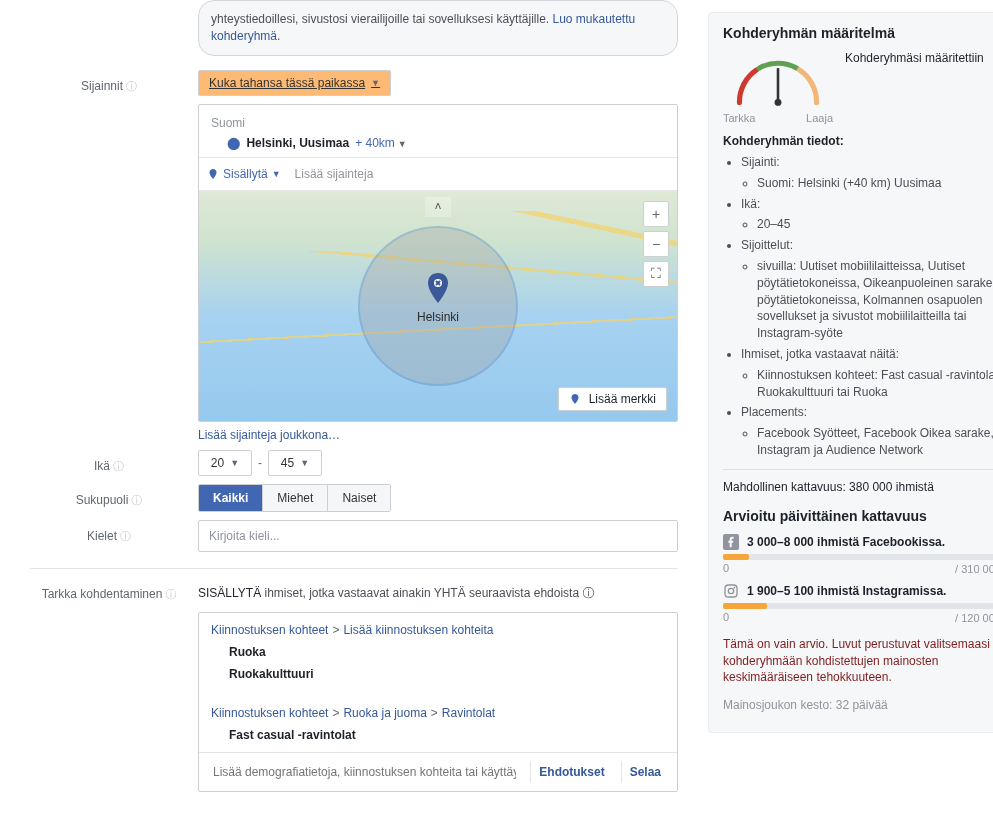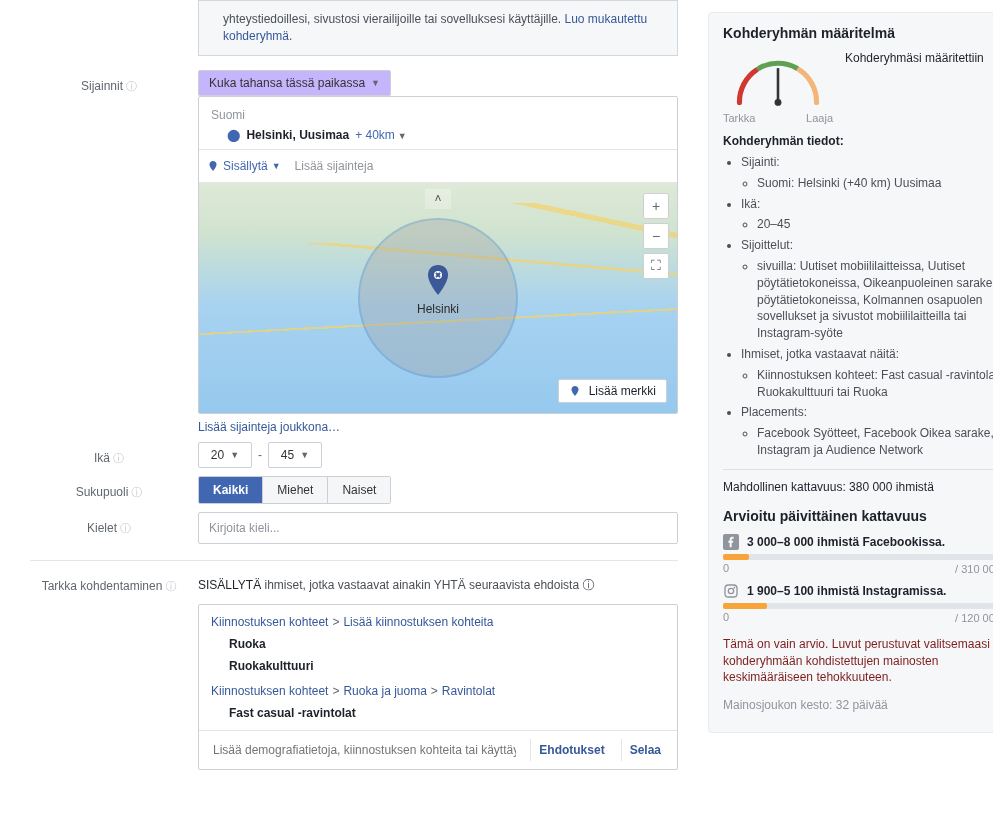--- a/index.html
+++ b/index.html
@@ -40,41 +40,41 @@
     padding-right: 10px;
     padding-top: 9px;
     color: #606770;
   }
   .label-cell .info-ic { color:#c4c9d0; margin-left:3px; font-size:11px; }
   .ctrl-cell { flex:1; }
 
   .info-box {
     border:1px solid #d3d7dc;
     background:#f6f7f9;
-    border-radius:0;
-    padding:10px 24px;
+    border-radius:16px;
+    padding:10px 12px;
     color:#4b4f56;
     line-height:1.4;
     margin-left:168px;
     margin-bottom:14px;
   }
   .info-box a { color:#365899; text-decoration:none; }
 
   .dd {
     display:inline-flex;
     align-items:center;
     border:1px solid #ccd0d5;
     background:#f5f6f7;
     border-radius:2px;
     padding:5px 10px;
     cursor:pointer;
     font-size:12px;
     color:#333;
   }
-  .dd.btn { background:#c4b5fd; }
+  .dd.btn { background:#fdba74;text-decoration:underline; }
   .dd .car { margin-left:6px; color:#606770; font-size:9px; }
   .dd.age { width:54px; justify-content:center; background:#fff; }
   .dash { padding:0 6px; color:#606770; }
 
   .loc-panel {
     border:1px solid #ccd0d5;
     border-radius:2px;
     background:#fff;
   }
   .loc-list { padding:8px 10px 4px 10px; border-bottom:1px solid #e5e5e5; max-height:60px; overflow:auto; }
@@ -247,21 +247,21 @@
   <div class="form-row">
     <div class="label-cell">
       <span>Sijainnit</span><span class="info-ic">ⓘ</span>
     </div>
     <div class="ctrl-cell">
       <div class="dd btn">
         <span>Kuka tahansa tässä paikassa</span>
           <span class="car">▼</span>
       </div>
 
-      <div class="loc-panel" style="margin-top:0;">
+      <div class="loc-panel" style="margin-top:8px;">
         <div class="loc-list">
           <div class="loc-country">Suomi</div>
           <div class="loc-item">
             <span class="pin">⬤</span>
             <span class="nm">Helsinki, Uusimaa</span>
             <span class="radius">
               <span>+ 40km</span><span class="car">▼</span>
             </span>
           </div>
         </div>
@@ -354,21 +354,21 @@
         <span style="color:#1d2129">SISÄLLYTÄ</span><span> ihmiset, jotka vastaavat ainakin YHTÄ seuraavista ehdoista</span>
         <span class="info-ic">ⓘ</span>
       </div>
       <div class="targ-box">
         <div class="cat">
           <div class="cat-path">
             <span>Kiinnostuksen kohteet</span><span class="sep">&gt;</span><span>Lisää kiinnostuksen kohteita</span>
           </div>
           <div class="cat-item">Ruoka</div>
           <div class="cat-item">Ruokakulttuuri</div>
-          <div class="cat-path" style="margin-top:7px">
+          <div class="cat-path" style="margin-top:21px">
             <span>Kiinnostuksen kohteet</span><span class="sep">&gt;</span><span>Ruoka ja juoma</span><span class="sep">&gt;</span><span>Ravintolat</span>
           </div>
           <div class="cat-item">Fast casual -ravintolat</div>
         </div>
         <div class="targ-footer">
           <input type="text" placeholder="Lisää demografiatietoja, kiinnostuksen kohteita tai käyttäy..." style="">
           <span class="sug">Ehdotukset</span>
           <span class="brw">Selaa</span>
         </div>
       </div>

